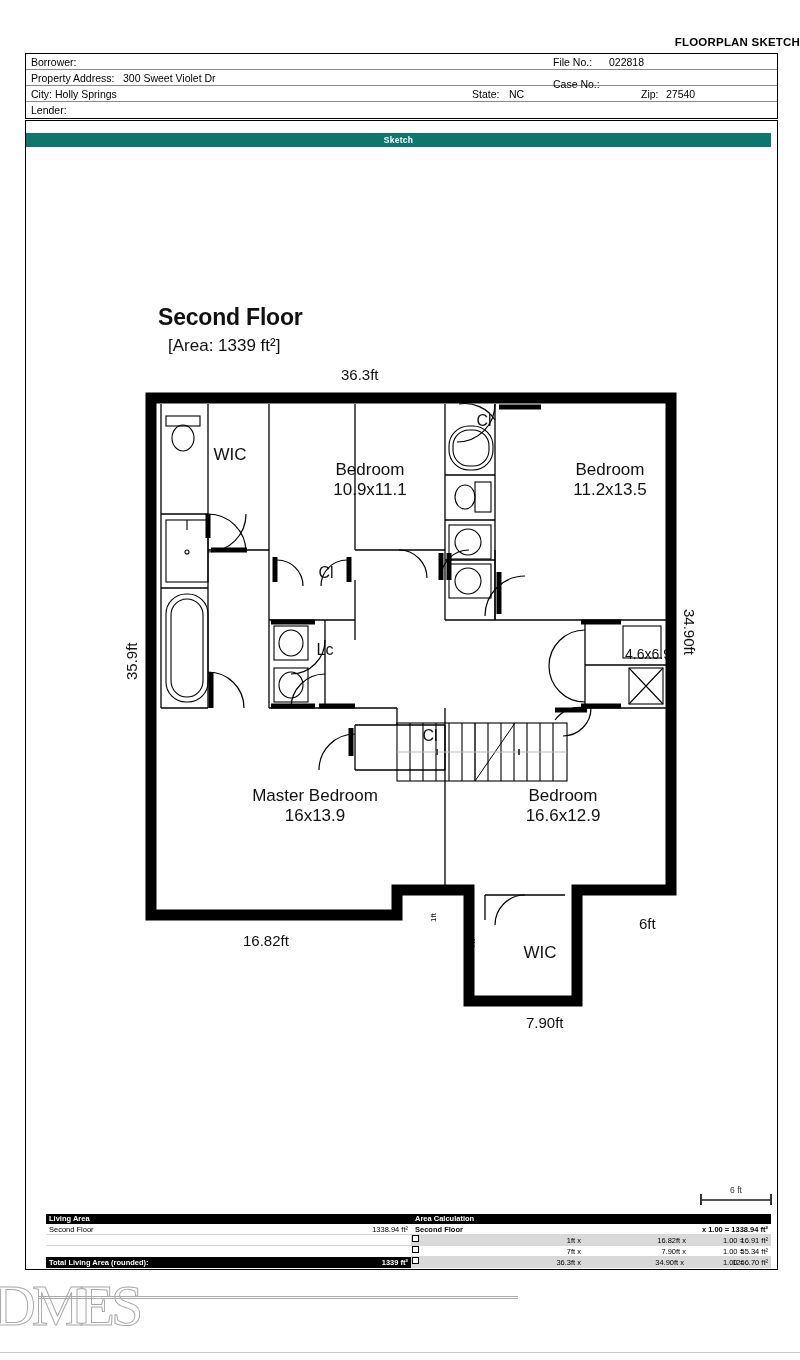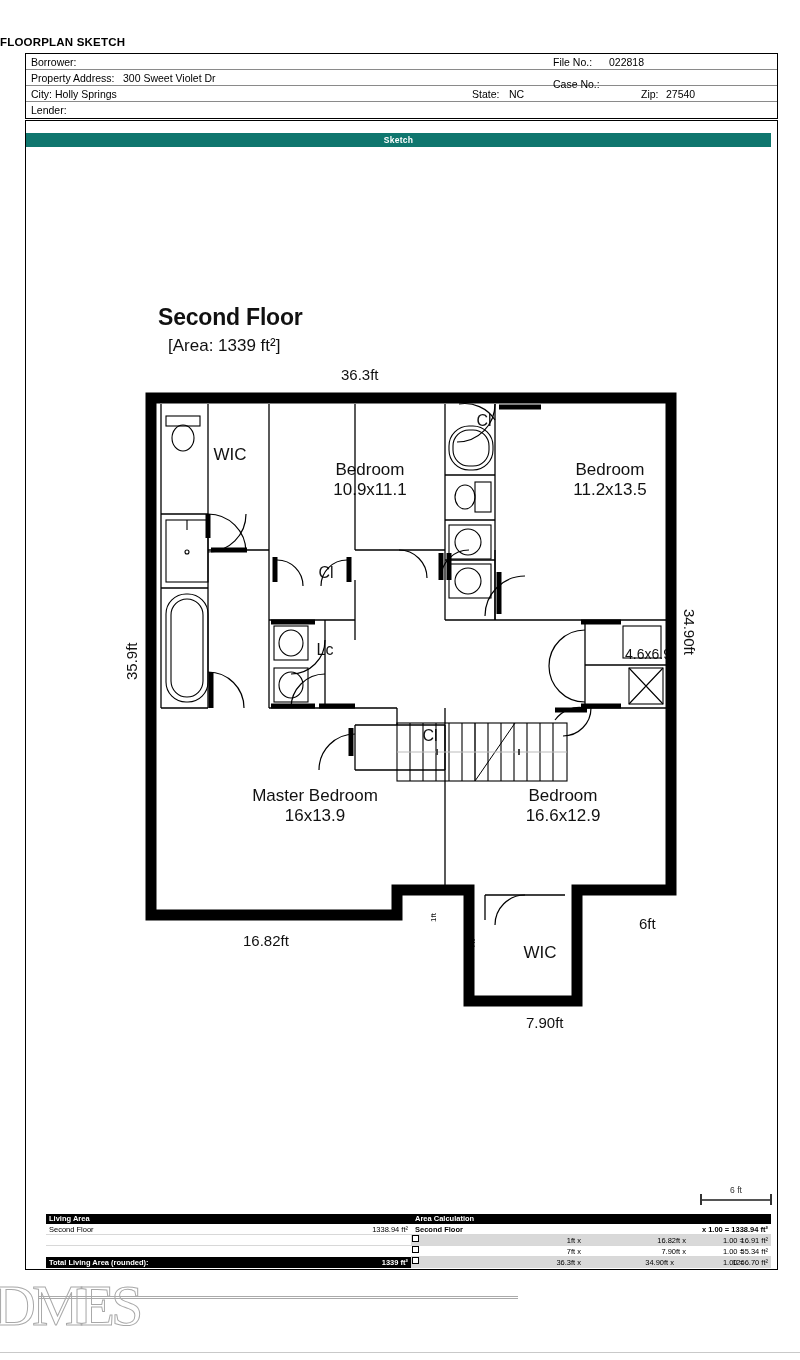--- a/index.html
+++ b/index.html
@@ -14,21 +14,21 @@
     height: 1360px;
     background: #ffffff;
     overflow: hidden;
   }
 
   
   #doc-title {
     position: absolute;
     left: 0; top: 36px;
     width: 800px;
-    text-align: left;
+    text-align: right;
     font-size: 11.5px;
     font-weight: bold;
     letter-spacing: 0.2px;
     color: #000;
   }
 
   
   #header-table {
     position: absolute;
     left: 25px; top: 53px;
@@ -488,21 +488,21 @@
       <div class="trow">
         <span class="chk"></span>
         <span style="left:70px; width:100px; text-align:right;">7ft x</span>
         <span style="left:185px; width:90px; text-align:right;">7.90ft x</span>
         <span style="left:283px; width:50px; text-align:right;">1.00 =</span>
         <span style="right:3px; width:70px; text-align:right;">55.34 ft²</span>
       </div>
       <div class="trow alt" style="border-bottom:none;">
         <span class="chk"></span>
         <span style="left:70px; width:100px; text-align:right;">36.3ft x</span>
-        <span style="left:173px; width:90px; text-align:right;">34.90ft x</span>
+        <span style="left:183px; width:90px; text-align:right;">34.90ft x</span>
         <span style="left:283px; width:50px; text-align:right;">1.00 =</span>
         <span style="right:3px; width:70px; text-align:right;">1266.70 ft²</span>
       </div>
     </div>
   </div>
 
   <div id="watermark">DMES</div>
   <div id="wm-line"></div>
   <div id="bottom-rule"></div>
 </div>

